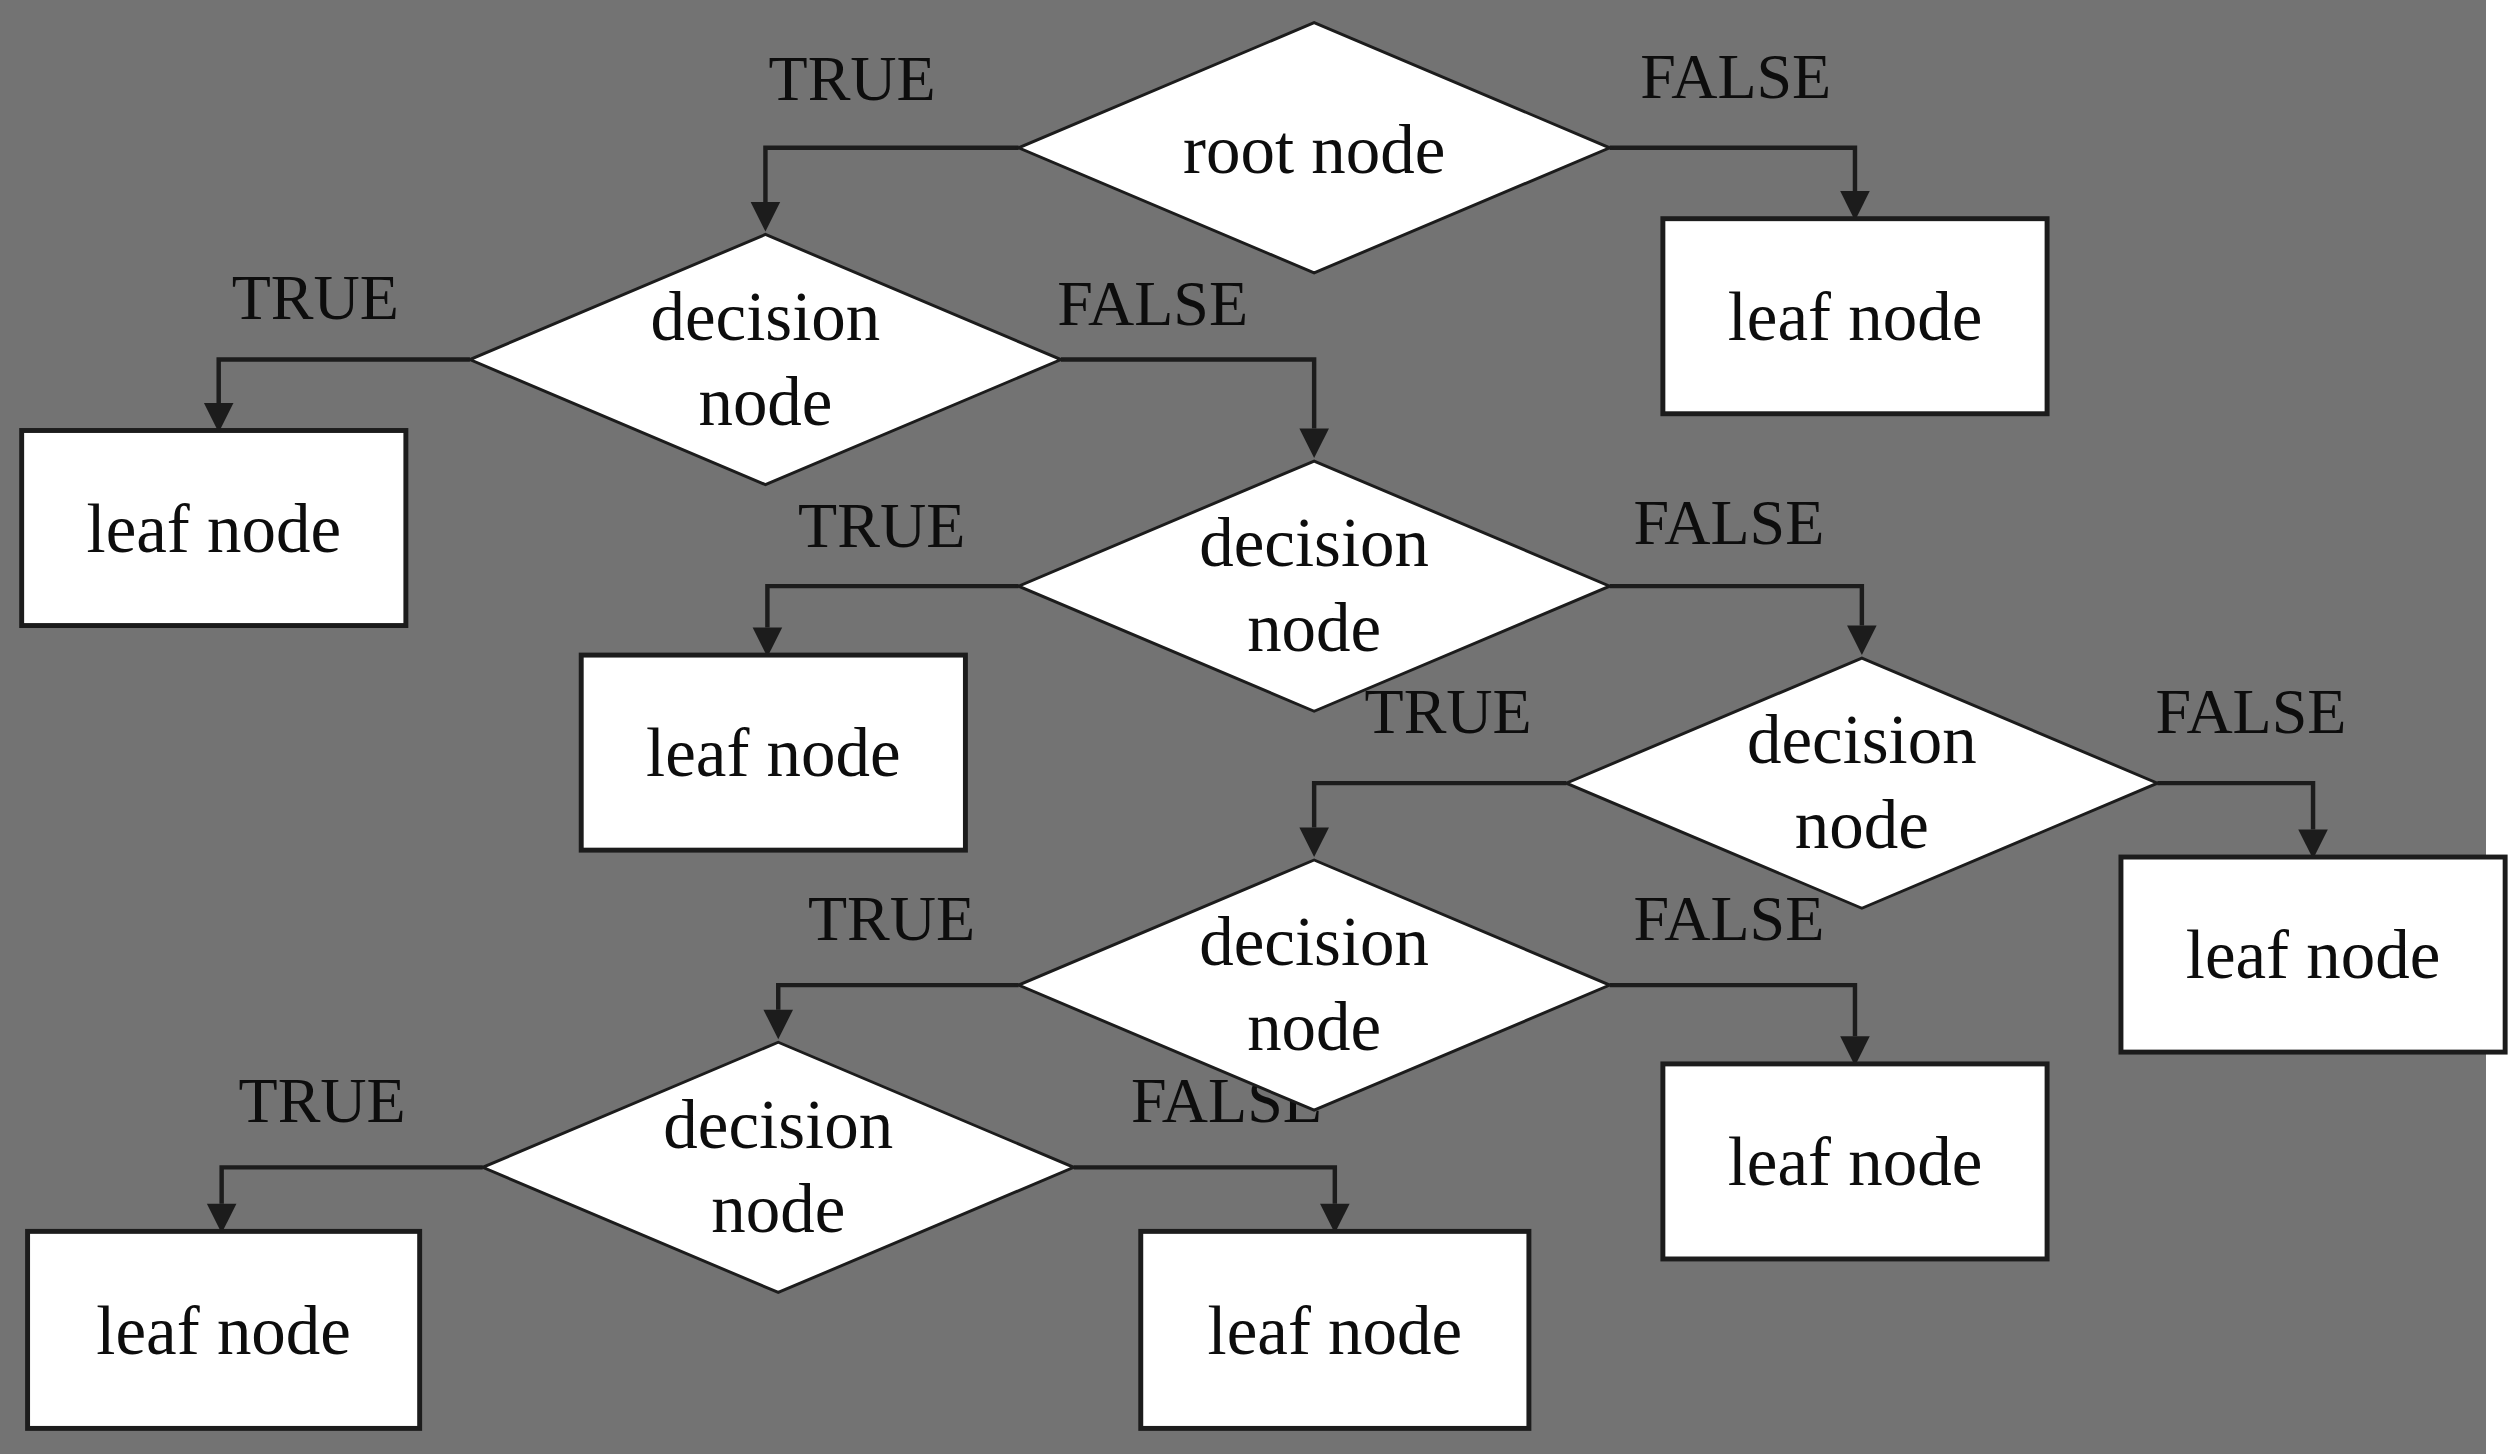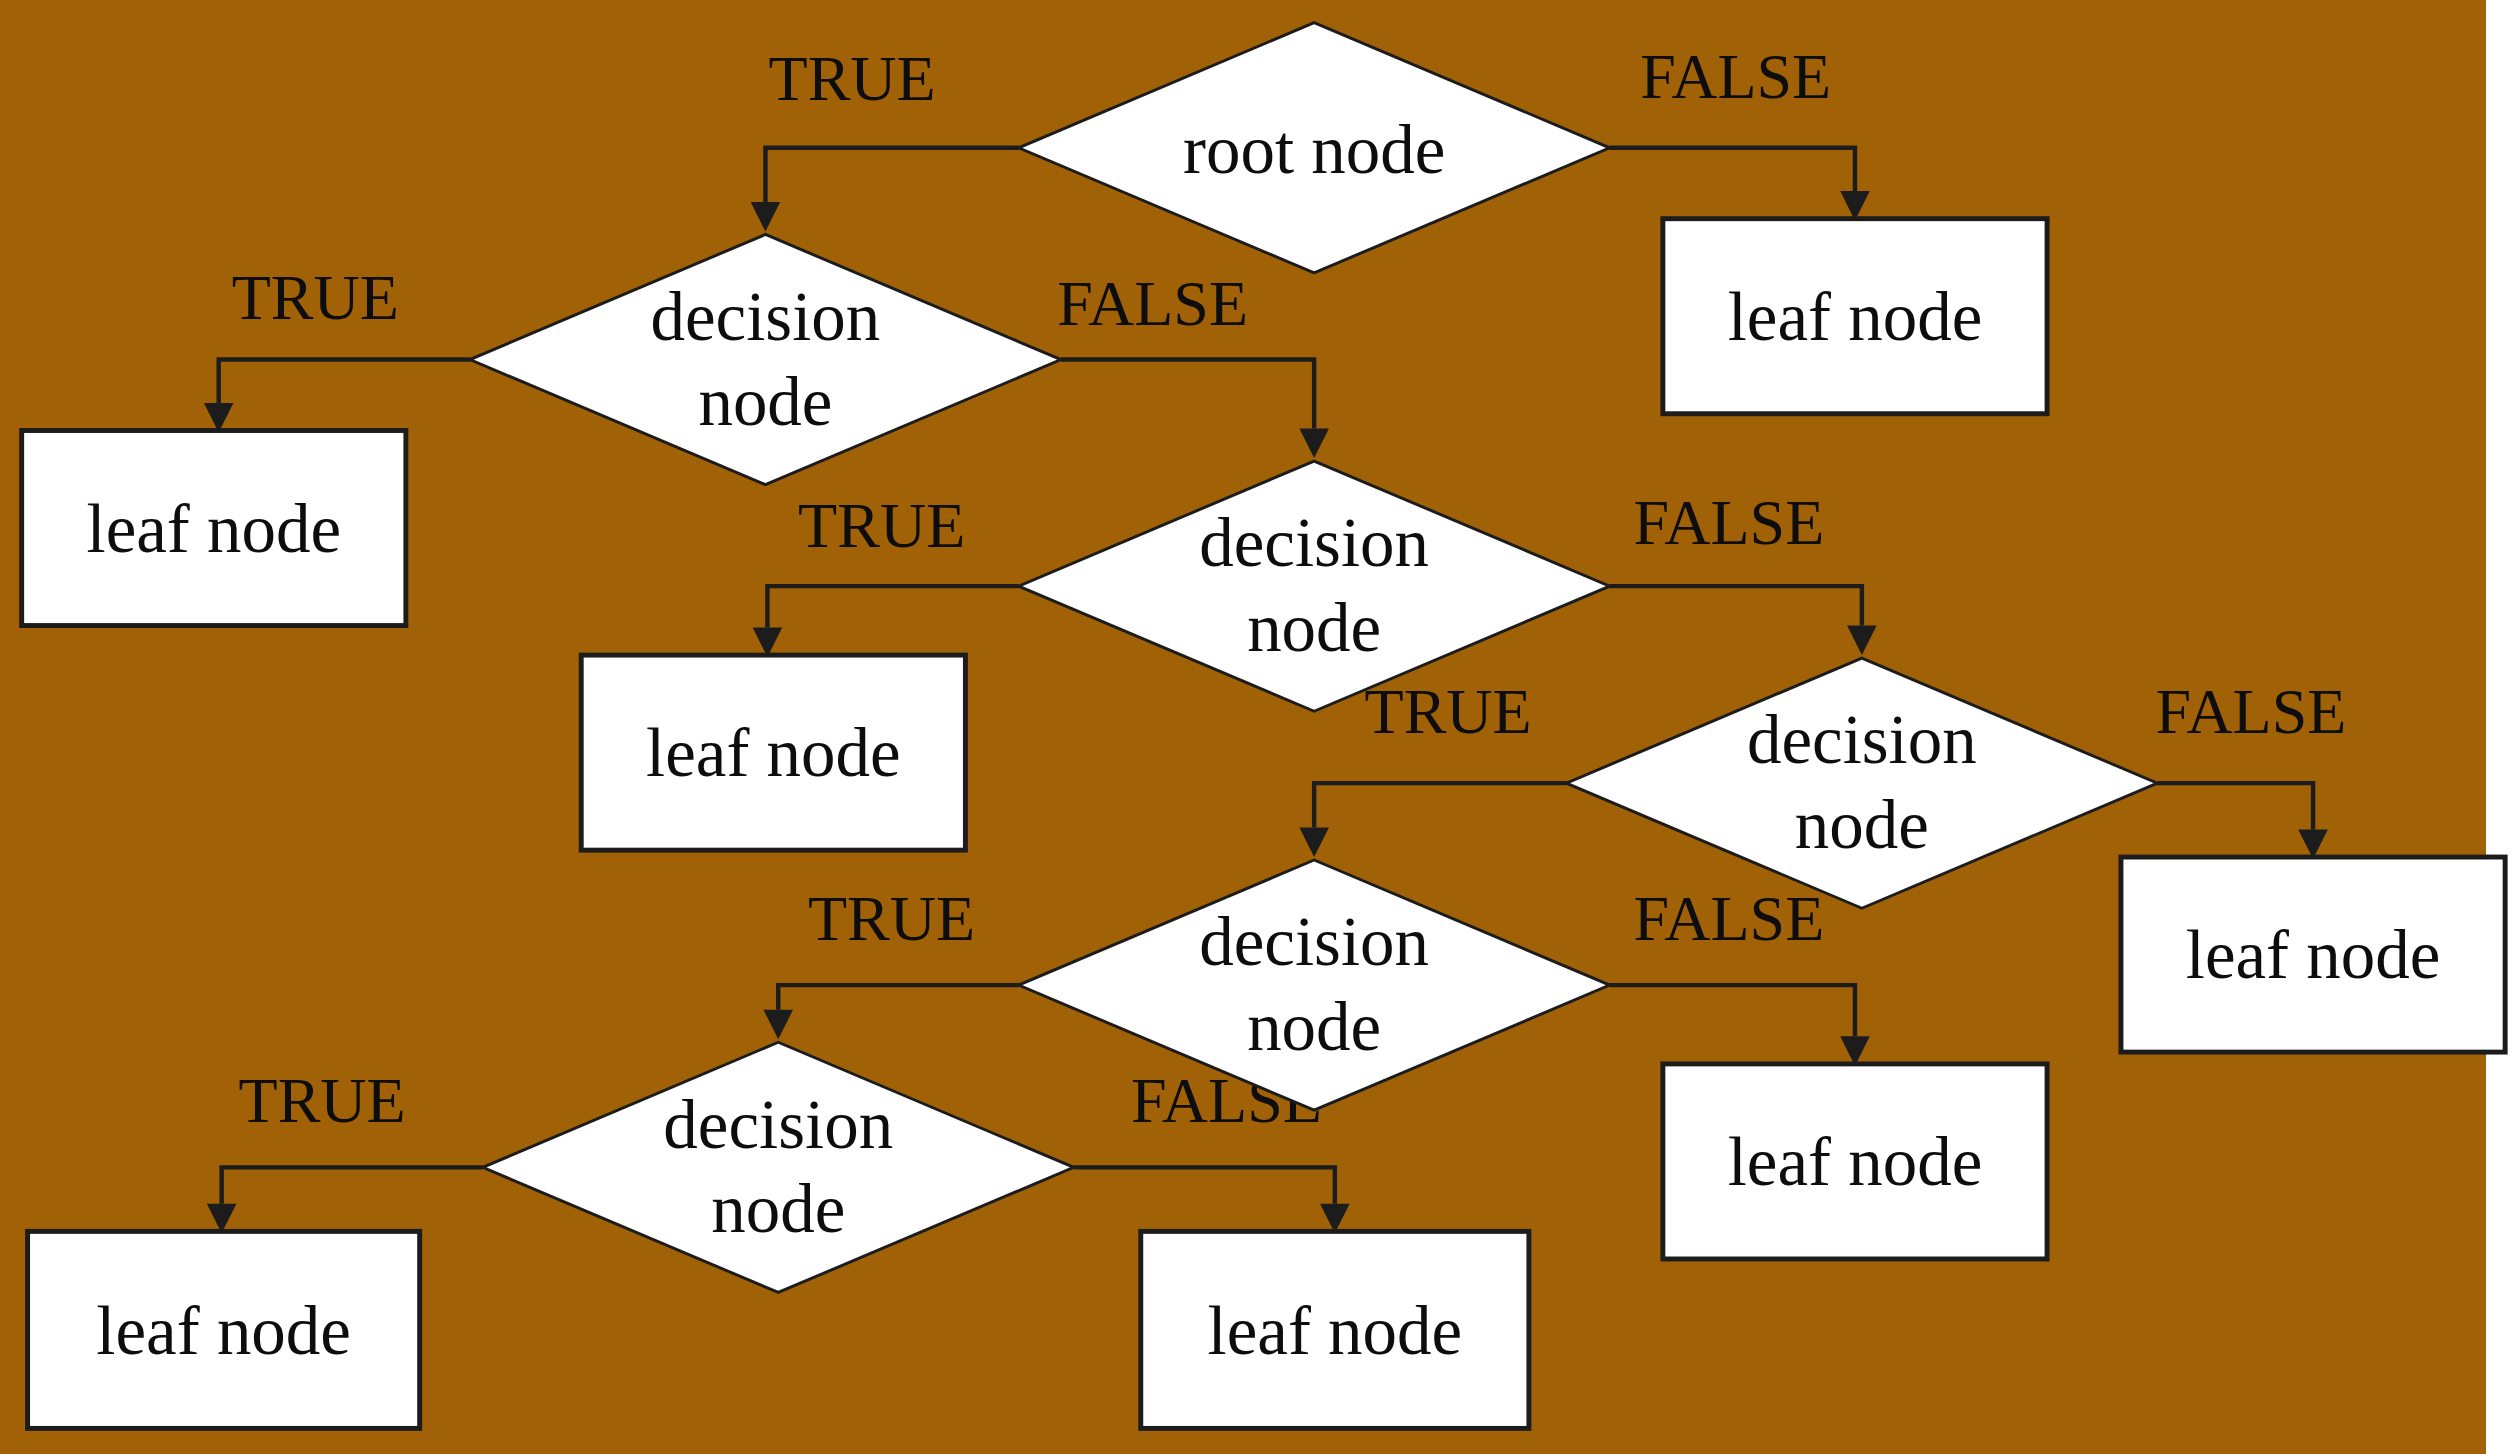--- a/index.html
+++ b/index.html
@@ -8,21 +8,21 @@
     padding: 0;
     width: 2515px;
     height: 1455px;
     overflow: hidden;
   }
   body { background: #ffffff; }
   main#diagram-root {
     position: relative;
     width: 2486px;
     height: 1455px;
-    background: #a16207;
+    background: #737373;
   }
   svg#tree {
     position: absolute;
     left: 0; top: 0;
     width: 2515px;
     height: 1455px;
     display: block;
   }
   svg#tree text {
     font-family: "Liberation Serif", "DejaVu Serif", serif;

